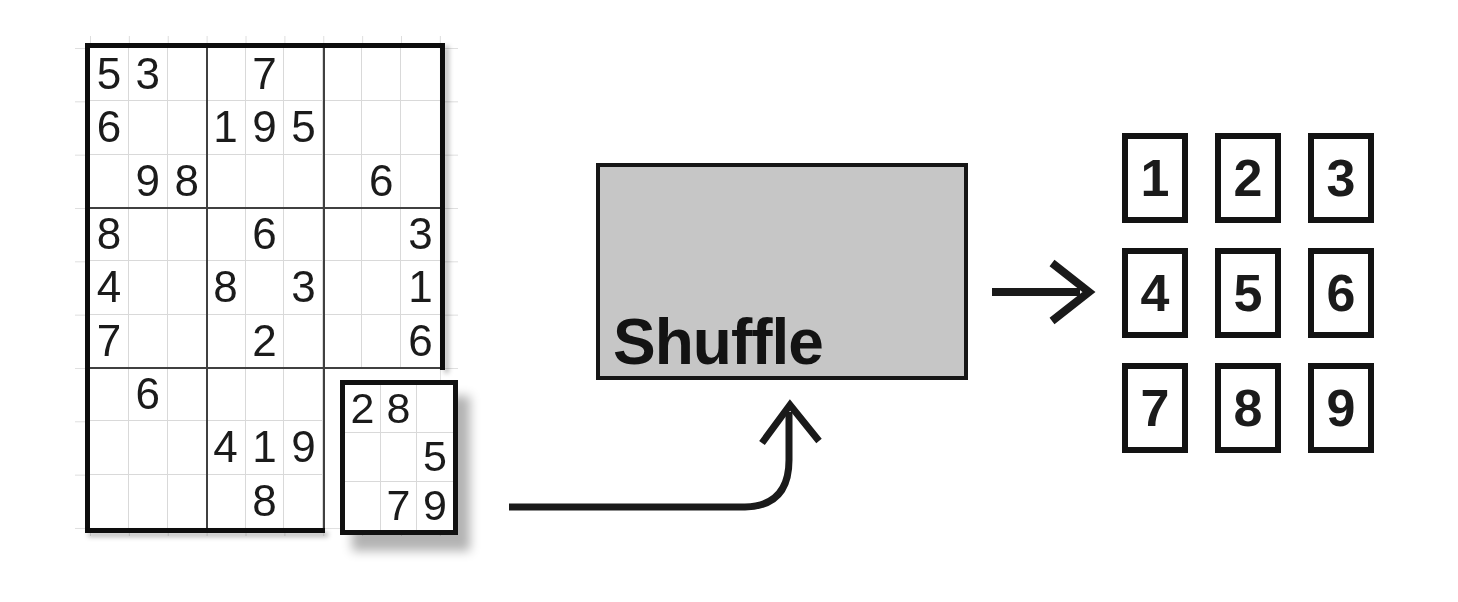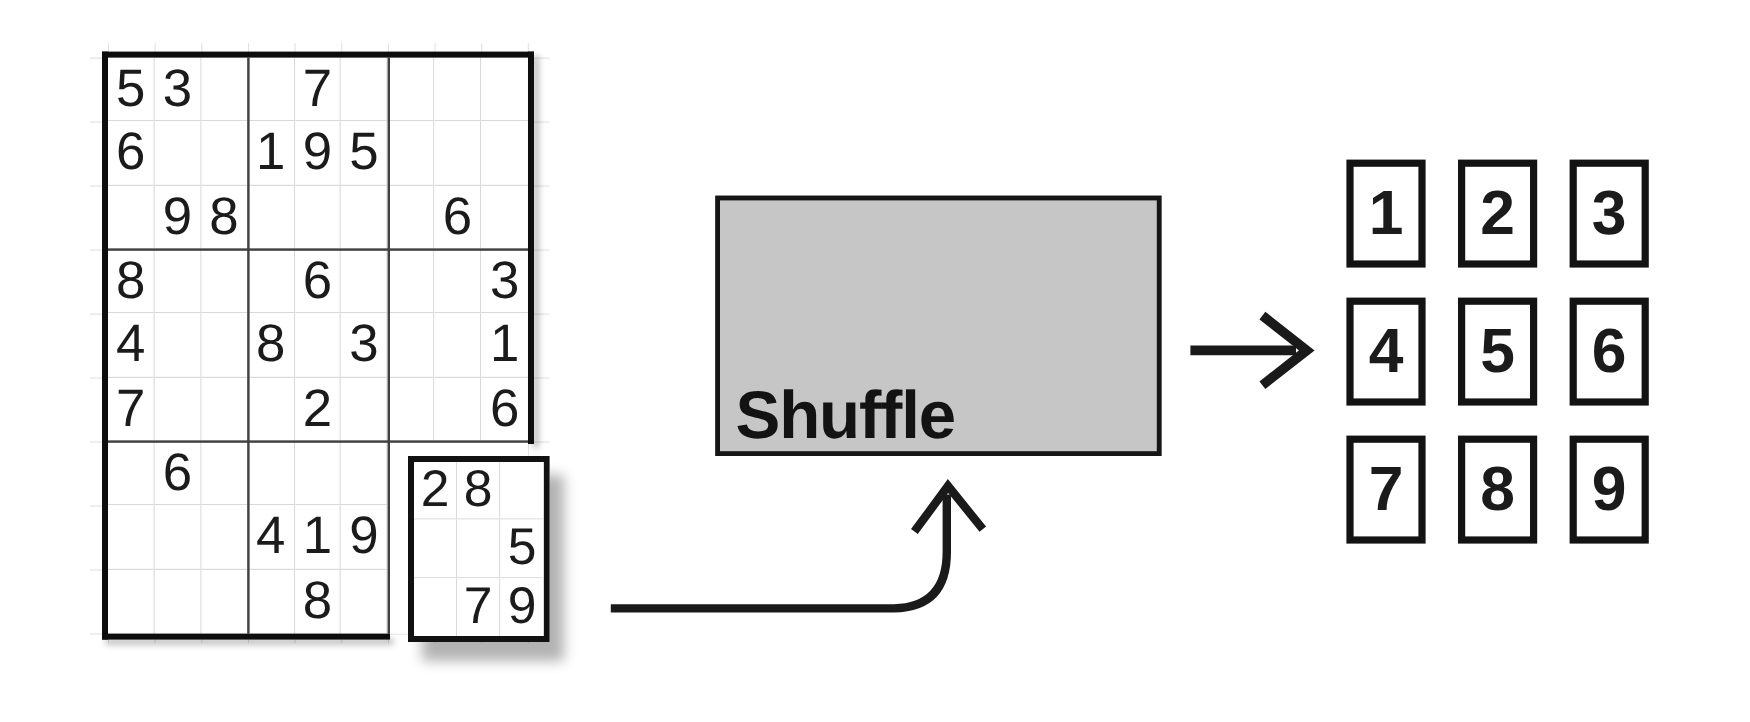--- a/index.html
+++ b/index.html
@@ -43,21 +43,21 @@
   .popout{position:absolute;left:340px;top:380px;width:108px;height:145px;z-index:2;
     background:#fff;border:5px solid #111;
     box-shadow:12px 16px 10px rgba(0,0,0,.30);
     display:grid;grid-template-columns:repeat(3,1fr);grid-template-rows:repeat(3,1fr);}
   .popout .cell{font-size:43px;}
 
   
   .shuffle-box{position:absolute;left:596px;top:163px;width:364px;height:209px;z-index:2;
     background:#c6c6c6;border:4px solid #161616;}
   .shuffle-label{position:absolute;left:13px;bottom:2px;
-    font-size:56px;font-weight:700;letter-spacing:-1px;color:#131313;line-height:1;}
+    font-size:64px;font-weight:700;letter-spacing:-1px;color:#131313;line-height:1;}
 
   
   .tiles{position:absolute;left:1122px;top:133px;z-index:2;
     display:grid;grid-template-columns:repeat(3,66px);grid-template-rows:repeat(3,90px);
     column-gap:27px;row-gap:25px;}
   .tile{box-sizing:border-box;background:#fff;border:6px solid #131313;
     display:flex;align-items:center;justify-content:center;
     font-size:52px;font-weight:700;color:#1b1b1b;line-height:1;}
 
   

